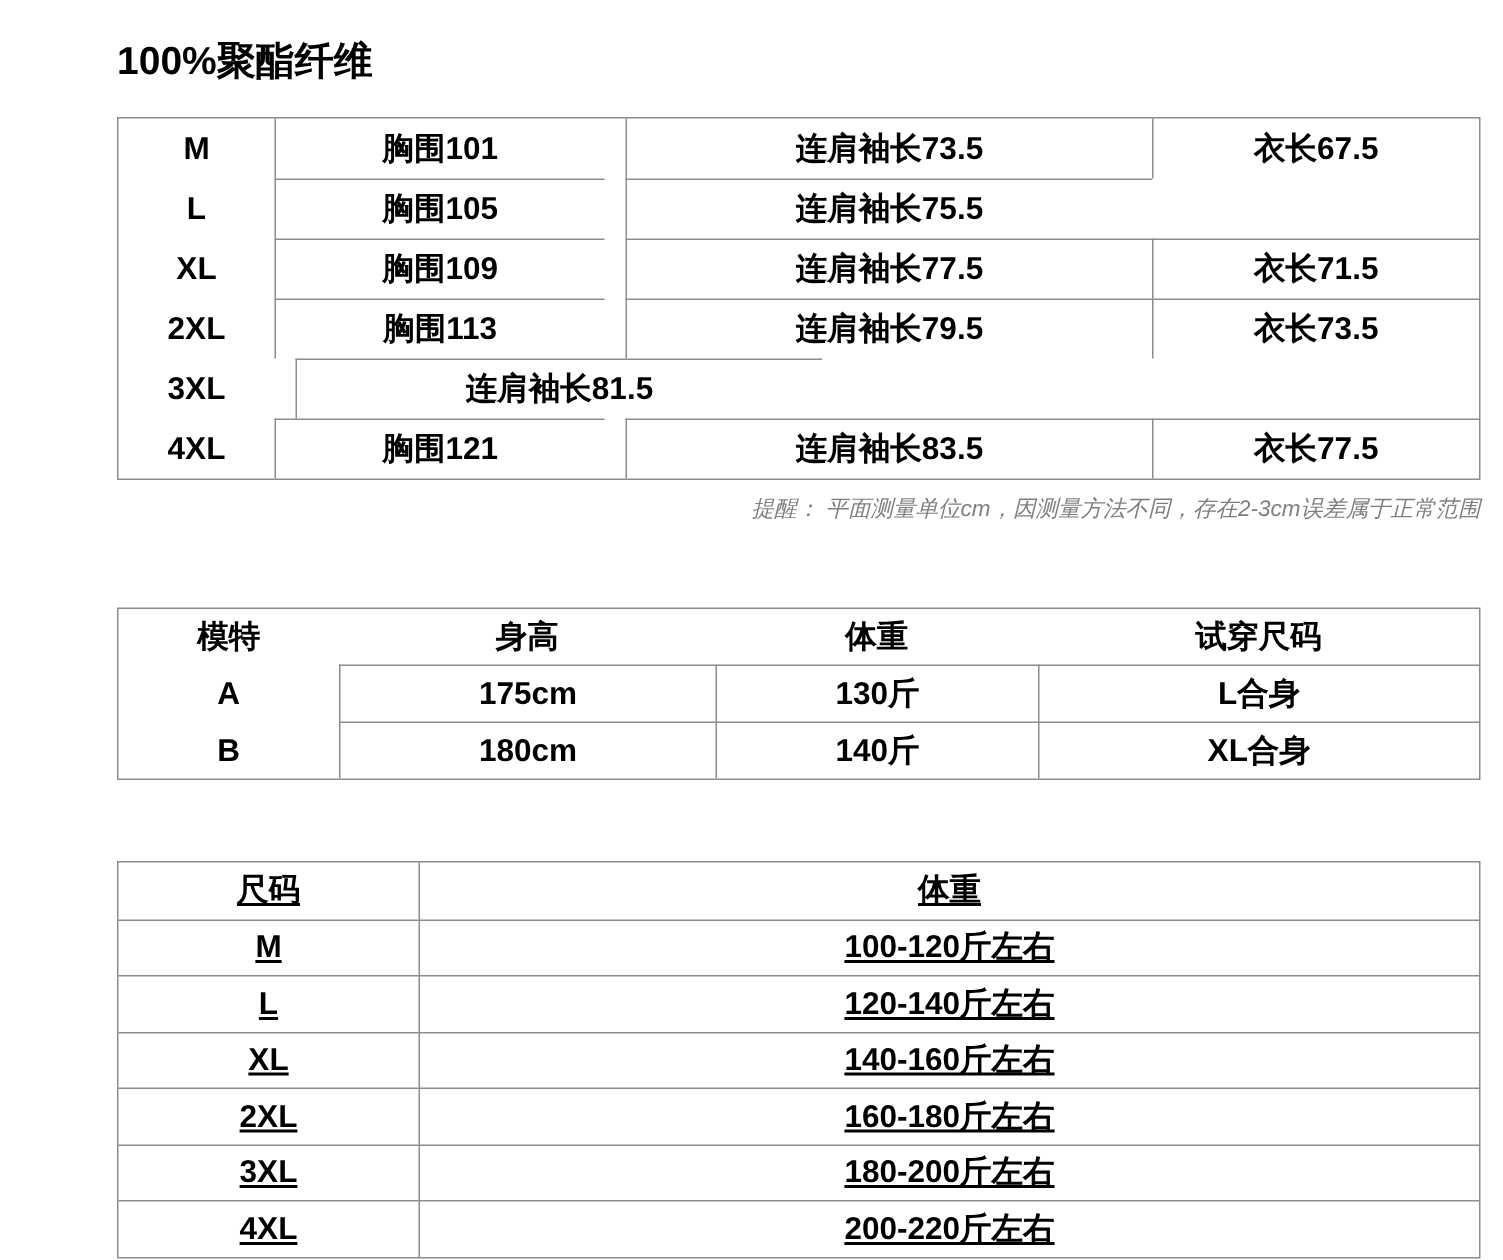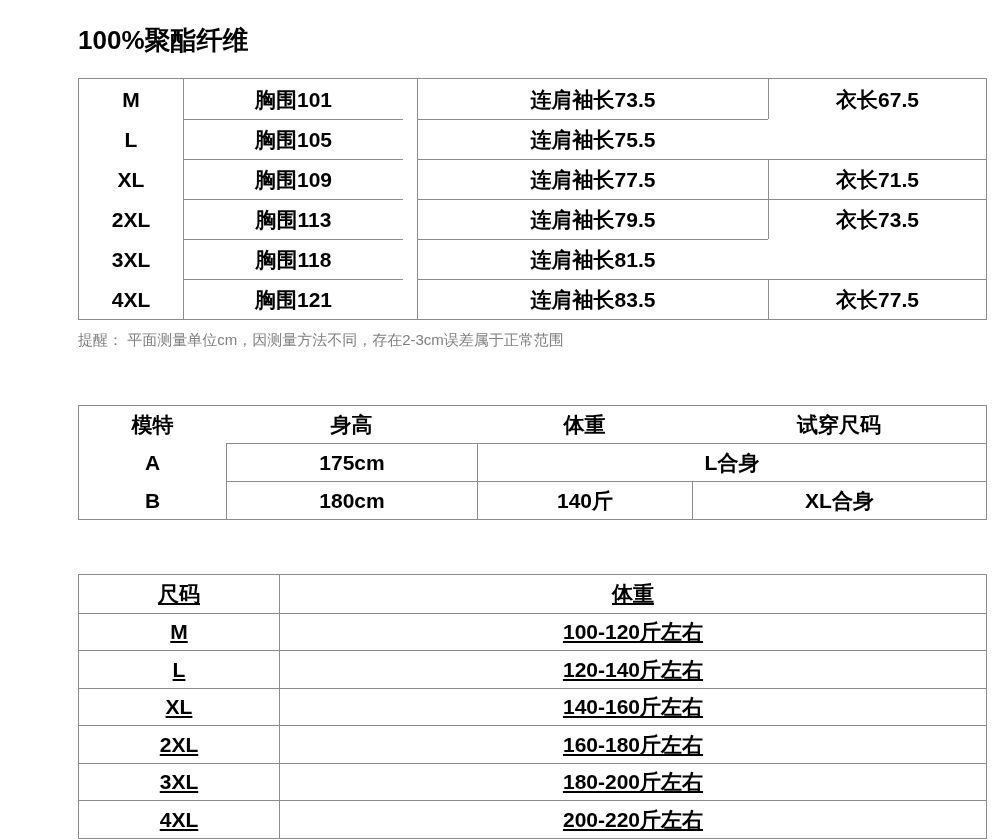--- a/index.html
+++ b/index.html
@@ -38,22 +38,23 @@
   
   .t1{top:78px;}
   .t1 .row{height:40px;}
   .t1c1{width:104px;}
   .t1c2{width:220px;}
   .t1c3{width:351px;margin-left:14px;}
   .t1c4{flex:1;}
   
   .note{
     position:absolute;top:330px;left:78px;width:909px;
-    text-align:left;font-size:15px;font-weight:400;color:var(--note);
+    text-align:right;font-size:15px;font-weight:400;color:var(--note);
     line-height:20px;
+    font-style:italic;
   }
   
   .t2{top:405px;}
   .t2 .rowh{height:37px;}
   .t2 .rowd{height:38px;}
   .t2c1{width:147px;text-align:right;}
   .t2c2{width:251px;}
   .t2c3{width:215px;}
   .t2c4{flex:1;}
   
@@ -88,21 +89,20 @@
       <div class="cell t1c4 bl bt">衣长71.5</div>
     </div>
     <div class="row">
       <div class="cell t1c1">2XL</div>
       <div class="cell t1c2 bl bt">胸围113</div>
       <div class="cell t1c3 bl bt">连肩袖长79.5</div>
       <div class="cell t1c4 bl bt">衣长73.5</div>
     </div>
     <div class="row">
       <div class="cell t1c1">3XL</div>
-      <div class="cell t1c2 bl bt">胸围118</div>
       <div class="cell t1c3 bl bt">连肩袖长81.5</div>
     </div>
     <div class="row">
       <div class="cell t1c1">4XL</div>
       <div class="cell t1c2 bl bt">胸围121</div>
       <div class="cell t1c3 bl bt">连肩袖长83.5</div>
       <div class="cell t1c4 bl bt">衣长77.5</div>
     </div>
   </div>
 
@@ -111,20 +111,21 @@
   <div class="tbl t2">
     <div class="row rowh">
       <div class="cell t2c1">模特</div>
       <div class="cell t2c2">身高</div>
       <div class="cell t2c3">体重</div>
       <div class="cell t2c4">试穿尺码</div>
     </div>
     <div class="row rowd">
       <div class="cell t2c1">A</div>
       <div class="cell t2c2 bl bt">175cm</div>
+      <div class="cell t2c3 bl bt">130斤</div>
       <div class="cell t2c4 bl bt">L合身</div>
     </div>
     <div class="row rowd">
       <div class="cell t2c1">B</div>
       <div class="cell t2c2 bl bt">180cm</div>
       <div class="cell t2c3 bl bt">140斤</div>
       <div class="cell t2c4 bl bt">XL合身</div>
     </div>
   </div>
 

